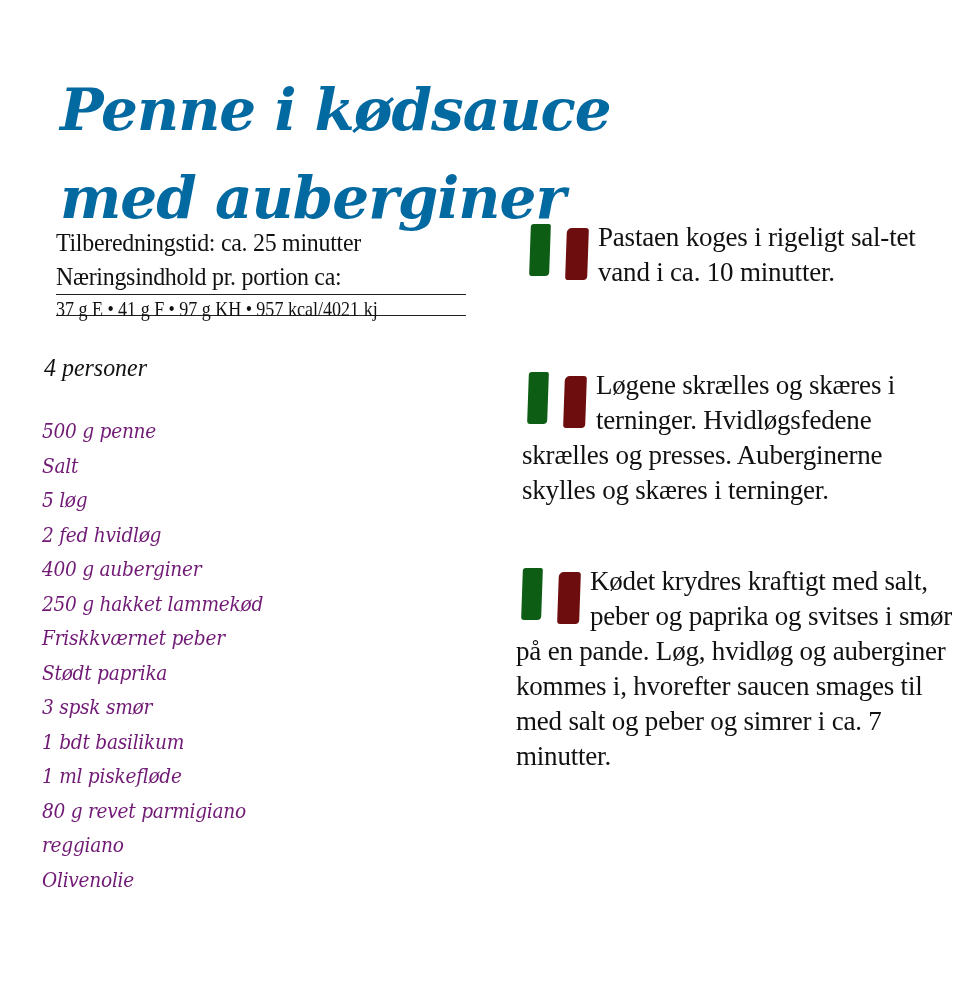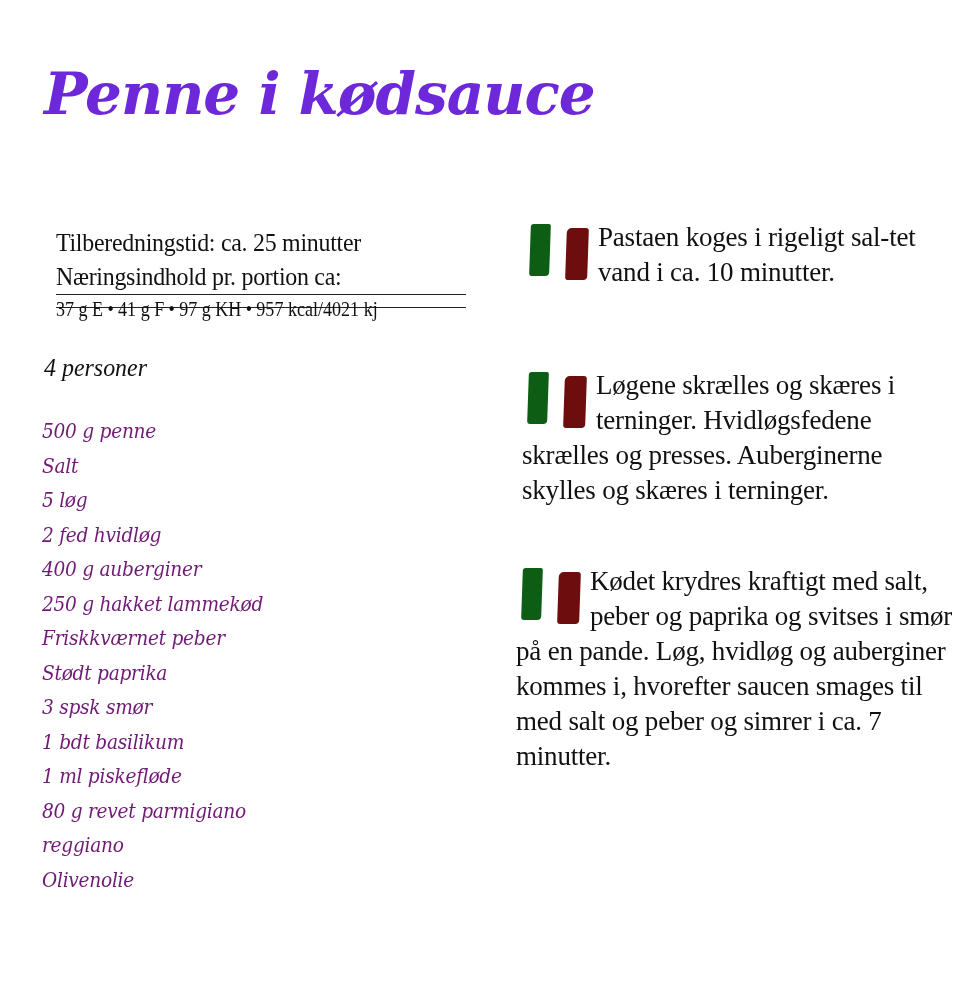--- a/index.html
+++ b/index.html
@@ -11,28 +11,28 @@
       width: 960px;
       height: 988px;
       position: relative;
       overflow: hidden;
       color: #111111;
     }
     .title {
       position: absolute;
       left: 44px;
       top: 50px;
-      margin: 0;
+      margin: 16px;
       font-family: "DejaVu Serif", serif;
       font-weight: bold;
       font-style: italic;
       font-size: 58px;
       line-height: 88px;
       letter-spacing: -1px;
-      color: #6d28d9;
+      color: #0369a1;
     }
     .title span { display: block; }
 
     .meta {
       position: absolute;
       left: 56px;
       top: 226px;
       width: 412px;
       font-family: Liberation Serif, serif;
       color: #111;
@@ -43,21 +43,21 @@
       letter-spacing: -0.3px;
       transform: scaleX(0.92);
       transform-origin: left center;
       white-space: nowrap;
     }
     .meta .nutrition-box {
       margin-top: 0px;
       border-top: 1.5px solid #222;
       border-bottom: 1.5px solid #222;
       width: 410px;
-      height: 14px;
+      height: 22px;
       box-sizing: border-box;
     }
     .meta .nutrition {
       font-size: 21px;
       line-height: 28px;
       transform: scaleX(0.86);
       transform-origin: left center;
       white-space: nowrap;
     }
     .meta .nutrition .sep {
@@ -138,20 +138,21 @@
     }
     .step-1 { left: 524px; top: 220px; width: 440px; }
     .step-2 { left: 522px; top: 368px; width: 440px; }
     .step-3 { left: 516px; top: 564px; width: 440px; }
   </style>
 </head>
 <body>
 
 <h1 class="title">
   <span>Penne i kødsauce</span>
+  <span>med auberginer</span>
 </h1>
 
 <div class="meta">
   <div class="line">Tilberedningstid: ca. 25 minutter</div>
   <div class="line">Næringsindhold pr. portion ca:</div>
   <div class="nutrition-box">
     <div class="nutrition">
       <span>37 g E</span><span class="sep">•</span><span>41 g F</span><span class="sep">•</span><span>97 g KH</span><span class="sep">•</span><span>957 kcal/4021 kj</span>
     </div>
   </div>

